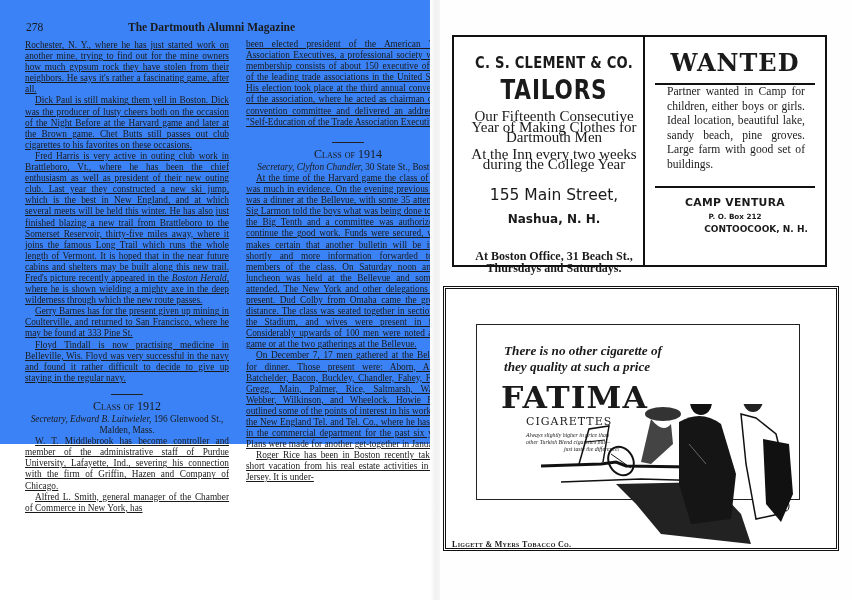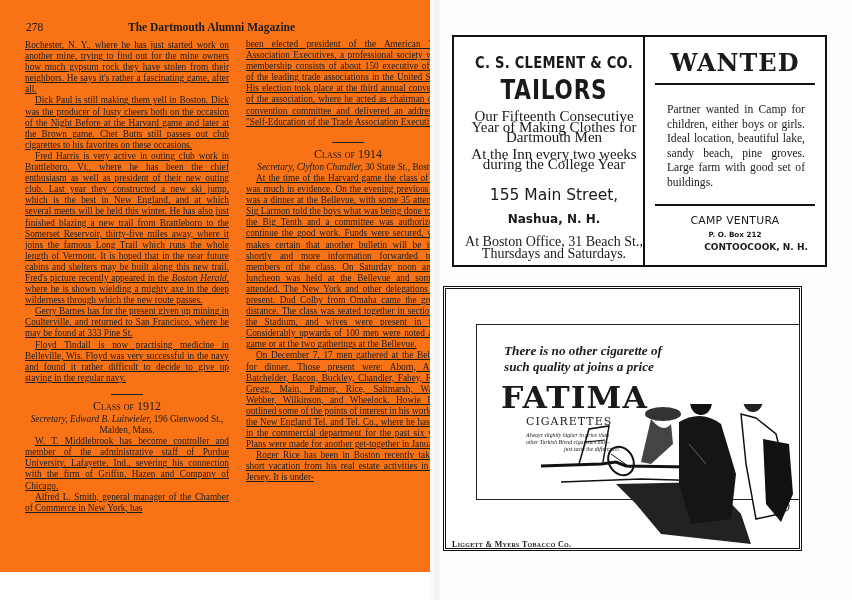--- a/index.html
+++ b/index.html
@@ -1,46 +1,46 @@
 <!DOCTYPE html>
 <html><head>
 <meta charset="utf-8">
 <style>
   html, body { margin:0; padding:0; }
   body { width:852px; height:600px; background:#ffffff; position:relative; overflow:hidden;
          font-family:"DejaVu Serif","Liberation Serif",serif; color:#1a1a1a; }
-  .page-left { position:absolute; left:0; top:0; width:435px; height:572px; background:#f97316; }
+  .page-left { position:absolute; left:0; top:0; width:435px; height:444px; background:#3b82f6; }
   .page-right { position:absolute; left:440px; top:0; width:412px; height:600px; background:#fefefe; }
   .running-head { position:absolute; top:21px; left:26px; width:400px; height:14px; font-family:"Liberation Serif",serif; font-size:11.5px; font-weight:bold; }
   .running-head .num { position:absolute; left:0; top:0; font-weight:normal; }
   .running-head .title { position:absolute; left:102px; top:0; }
   .col { position:absolute; top:40px; width:204px; font-family:"Liberation Serif",serif; font-size:9.3px; line-height:11.1px; text-align:justify; }
   .col.c1 { left:25px; }
   .col.c2 { left:246px; top:39px; }
   .col p { margin:0; text-indent:0;text-decoration:underline; }
   .col p.ind { text-indent:10px; }
   .rule { width:32px; height:1px; background:#222; margin:10px auto 6px auto; }
   .class-head { text-align:center; font-variant:small-caps; font-size:12px; margin:2px 0 2px 0; }
   .secretary { text-align:center; font-size:9.3px; }
   .secretary i { font-style:italic; }
   .ad-box { position:absolute; border:2px solid #111; background:#fff; box-sizing:border-box; }
   .ad-clement { left:452px; top:35px; width:204px; height:232px; }
   .ad-wanted { left:643px; top:35px; width:184px; height:232px; }
-  .ad-fatima { left:443px; top:286px; width:359px; height:265px; border:3px double #111;text-decoration:underline; }
+  .ad-fatima { left:443px; top:286px; width:396px; height:265px; border:3px double #111;text-decoration:underline; }
   .center { text-align:center; }
   .cl-name { font-family:"DejaVu Sans","Liberation Sans",sans-serif; font-weight:bold; font-size:16px; letter-spacing:0.3px; margin-top:16px; transform:scaleX(0.82); }
   .cl-tailors { font-family:"DejaVu Sans","Liberation Sans",sans-serif; font-weight:bold; font-size:27px; letter-spacing:1px; margin-top:2px; transform:scaleX(0.8); }
   .cl-small { font-family:"Liberation Serif",serif; font-size:15px; line-height:10.5px; margin-top:6px; padding:0 6px; }
   .cl-street { font-family:"DejaVu Sans","Liberation Sans",sans-serif; font-size:15.5px; margin-top:16px; }
   .cl-city { font-family:"DejaVu Sans","Liberation Sans",sans-serif; font-size:12px; font-weight:bold; margin-top:8px; }
-  .cl-boston { font-family:"Liberation Serif",serif; font-weight:normal; font-size:14px; line-height:12px; margin-top:10px; }
+  .cl-boston { font-family:"Liberation Serif",serif; font-weight:bold; font-size:12px; line-height:12px; margin-top:24px; }
   .wa-title { font-family:"DejaVu Serif","Liberation Serif",serif; font-weight:bold; font-size:24px; letter-spacing:1px; margin-top:11px; }
   .wa-rule { height:2px; background:#111; margin:6px 10px 0 10px; }
-  .wa-body { font-family:"Liberation Serif",serif; font-size:11.6px; line-height:14.5px; padding:18px 20px 0 22px; text-align:justify; }
-  .wa-camp { font-family:"DejaVu Sans","Liberation Sans",sans-serif; font-weight:normal; font-size:10.8px; margin-top:8px; letter-spacing:0.3px; }
+  .wa-body { font-family:"Liberation Serif",serif; font-size:11.6px; line-height:14.5px; padding:0 20px 0 22px; text-align:justify; }
+  .wa-camp { font-family:"DejaVu Sans","Liberation Sans",sans-serif; font-weight:bold; font-size:10.8px; margin-top:8px; letter-spacing:0.3px; }
   .wa-box { font-family:"DejaVu Sans","Liberation Sans",sans-serif; font-weight:bold; font-size:7.2px; margin-top:3px; }
   .wa-town { font-family:"DejaVu Sans","Liberation Sans",sans-serif; font-weight:bold; font-size:9px; margin-top:3px;padding-left:42px; }
   .fa-inner { position:absolute; left:30px; top:35px; width:322px; height:174px; border:1.5px solid #222; }
   .fa-tag { position:absolute; left:58px; top:54px; font-family:"Liberation Serif",serif; font-style:italic; font-weight:bold; font-size:13.2px; line-height:16px; }
   .fa-name { position:absolute; left:55px; top:91px; font-family:"DejaVu Serif","Liberation Serif",serif; font-weight:bold; font-size:30px; letter-spacing:1px; transform:scaleX(1.05); transform-origin:left; }
   .fa-cig { position:absolute; left:80px; top:126px; font-family:"DejaVu Serif","Liberation Serif",serif; font-size:11px; letter-spacing:1px; }
   .fa-note { position:absolute; left:80px; top:143px; font-family:"Liberation Serif",serif; font-style:italic; font-size:5.8px; line-height:7px; width:100px; }
   .fa-note .last { display:block; padding-left:38px; }
   .fa-maker { position:absolute; left:6px; top:251px; font-family:"Liberation Serif",serif; font-variant:small-caps; font-size:8px; font-weight:bold; letter-spacing:0.3px; }
   .fa-illus { position:absolute; left:95px; top:115px; width:260px; height:145px; }
@@ -111,21 +111,21 @@
   <div class="wa-rule" style="margin-top:14px;"></div>
   <div class="wa-camp">CAMP VENTURA</div>
   <div class="wa-box">P. O. Box 212</div>
   <div class="wa-town">CONTOOCOOK, N. H.</div>
 </div>
 
 <div class="ad-box ad-fatima">
   <div class="fa-inner"></div>
   <div class="fa-tag">
     <div>There is no other cigarette of</div>
-    <div>such quality at joins a price</div>
+    <div>they quality at such a price</div>
   </div>
   <div class="fa-name">FATIMA</div>
   <div class="fa-cig">CIGARETTES</div>
   <div class="fa-note">
     <span style="display:block">Always slightly higher in price than</span>
     <span style="display:block">other Turkish Blend cigarettes but—</span>
     <span class="last">just taste the difference!</span>
   </div>
   <svg class="fa-illus" viewBox="0 0 260 145">
 

